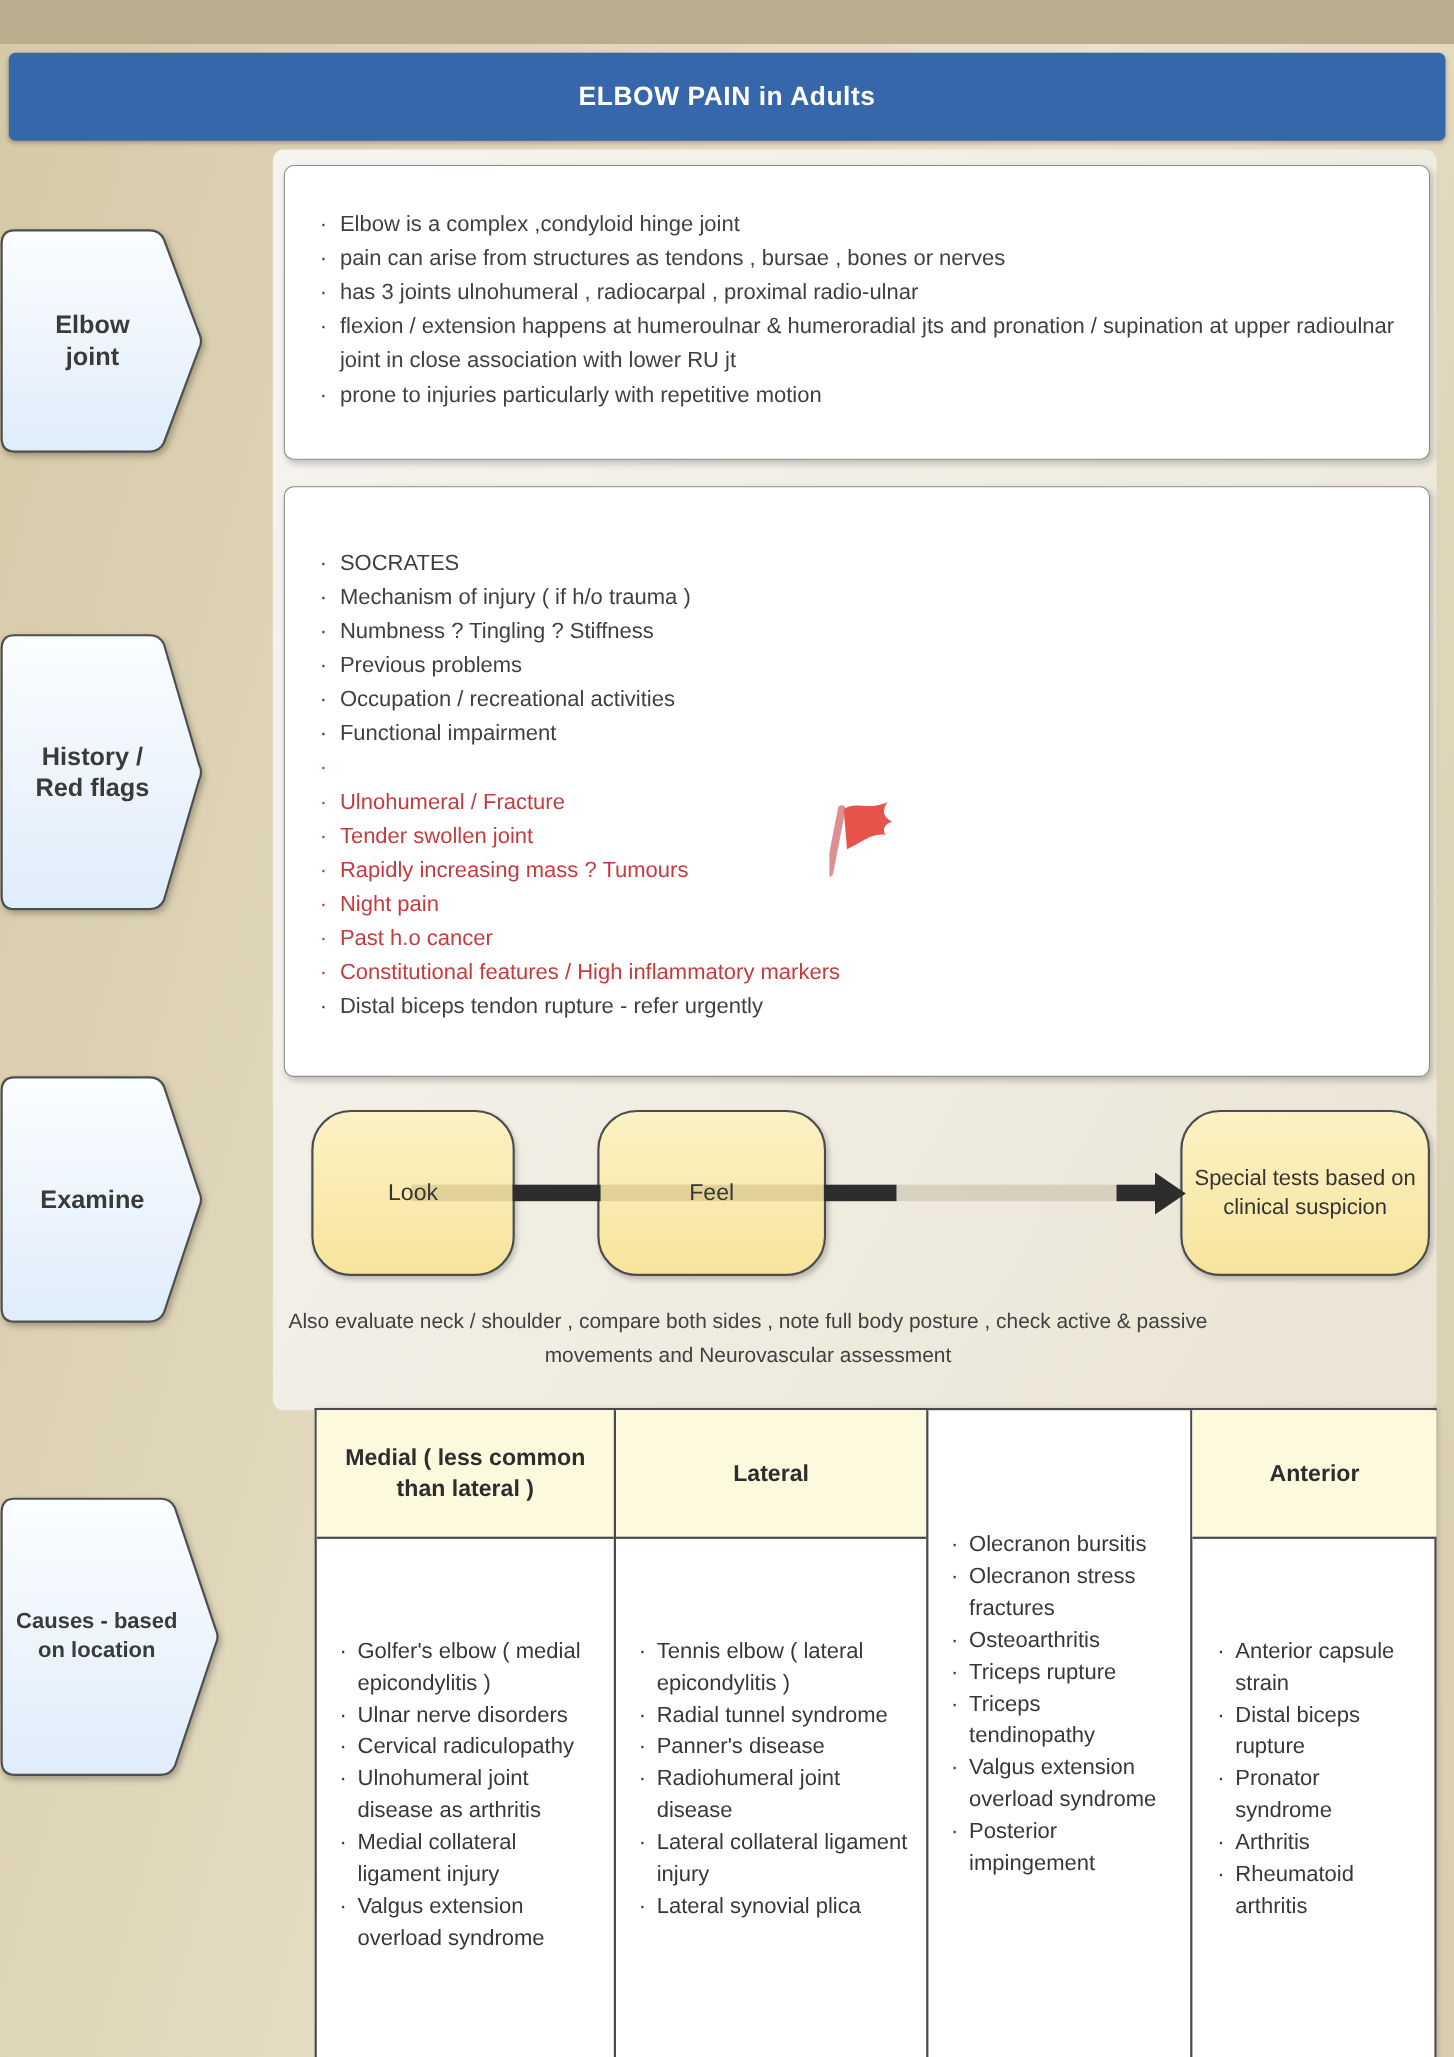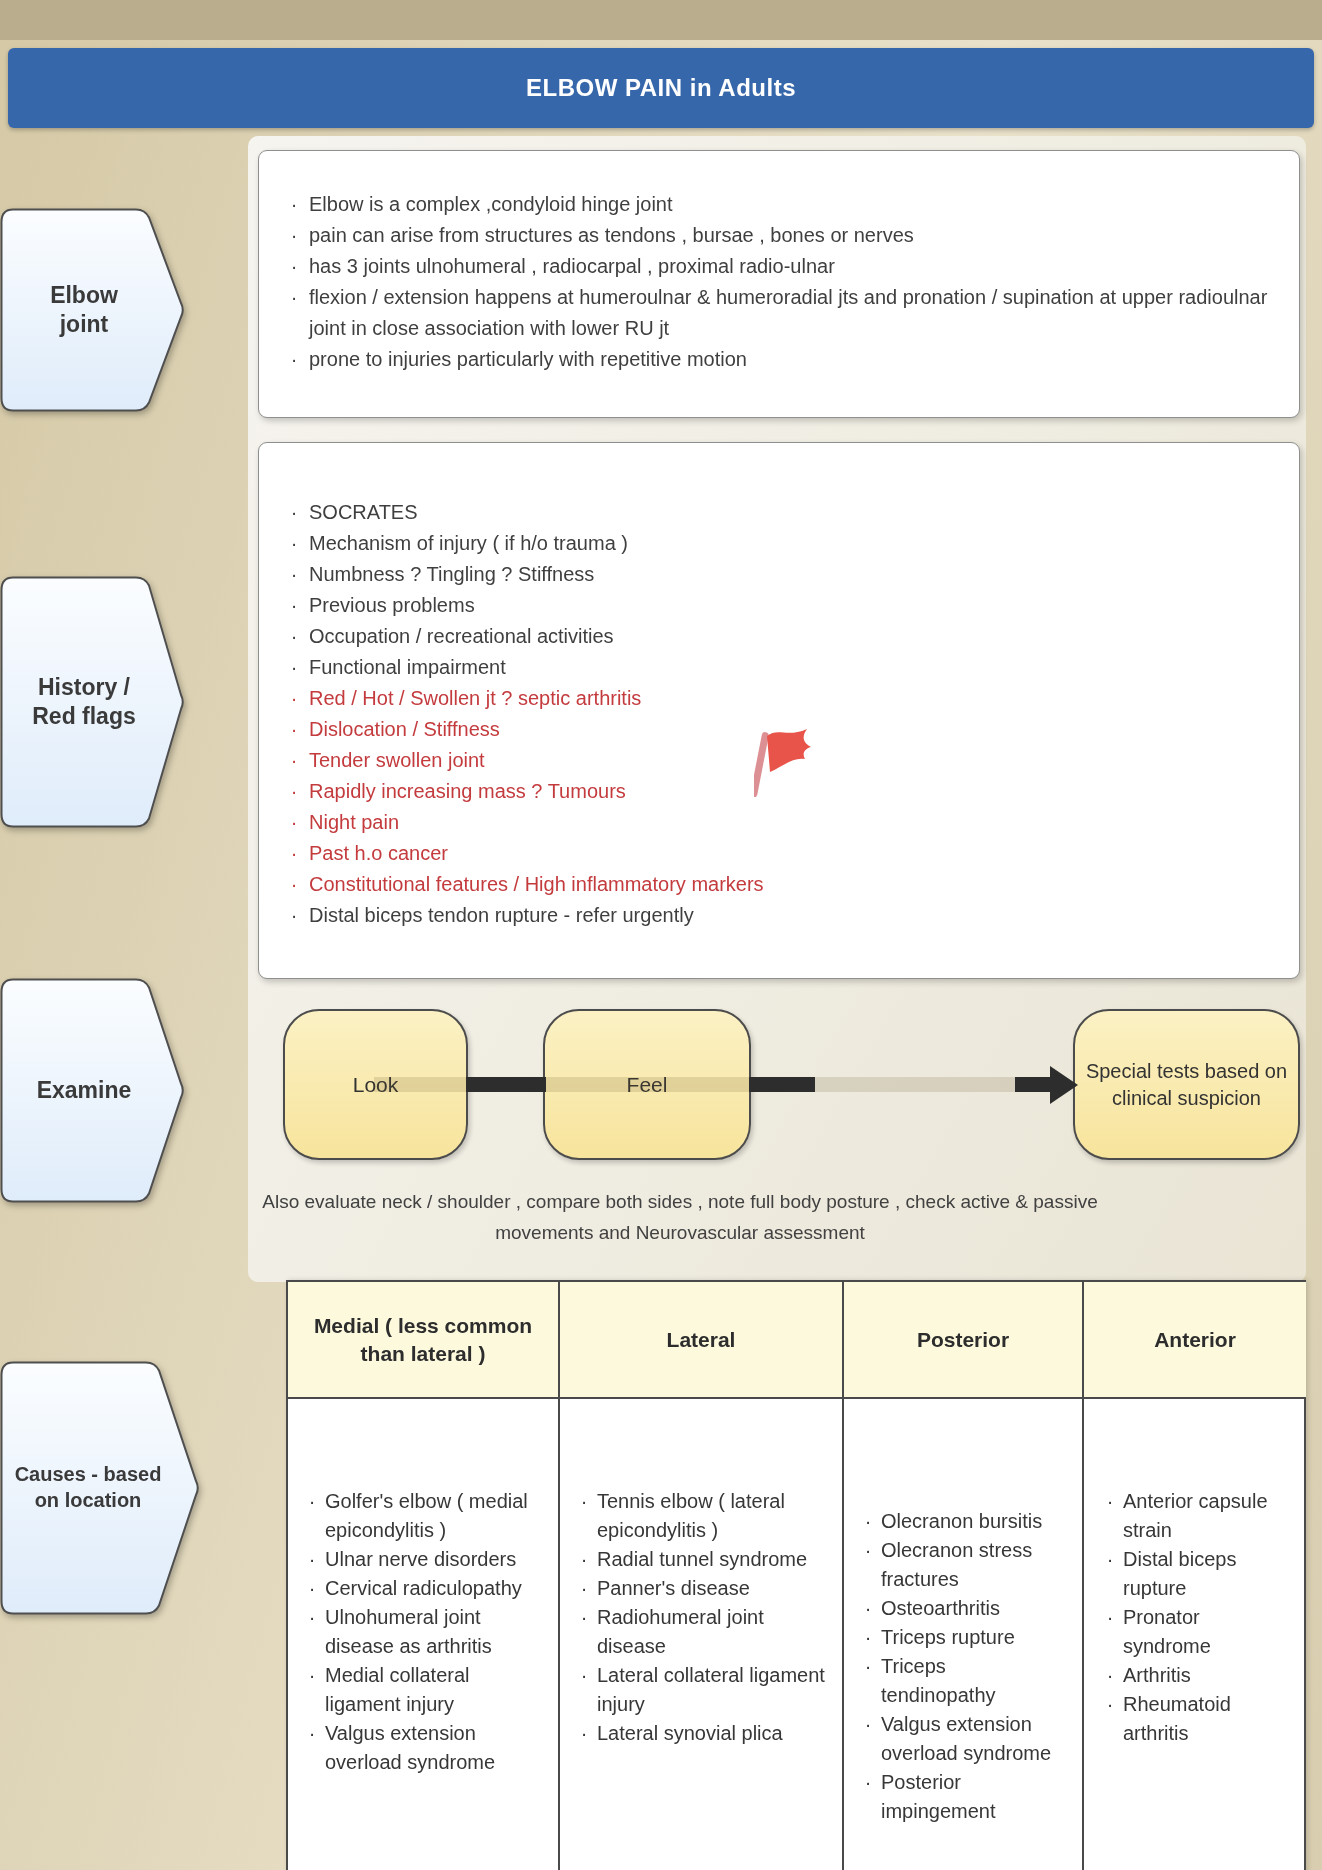--- a/index.html
+++ b/index.html
@@ -206,25 +206,24 @@
       </div>
         <div class="brow">
         <span class="dot">·</span>
         <span>Functional impairment</span>
       </div>
       </div>
     <div class="red-list">
 
     <div class="brow">
         <span class="dot">·</span>
-        <span>Red / Hot / Swollen jt ? septic arthritis</span>
-      </div>
-        <div class="brow">
-        <span class="dot">·</span>
-        <span>Dislocation / Stiffness</span>
+      </div>
+        <div class="brow">
+        <span class="dot">·</span>
+        <span>Ulnohumeral / Fracture</span>
       </div>
         <div class="brow">
         <span class="dot">·</span>
         <span>Tender swollen joint</span>
       </div>
         <div class="brow">
         <span class="dot">·</span>
         <span>Rapidly increasing mass ? Tumours</span>
       </div>
         <div class="brow">
@@ -330,21 +329,20 @@
           <span class="dot">·</span>
           <span>Lateral collateral ligament injury</span>
         </div>
           <div class="brow">
           <span class="dot">·</span>
           <span>Lateral synovial plica</span>
         </div>
         </div>
     </div>
     <div class="col c3">
-      <div class="col-header">Posterior</div>
       <div class="col-body">
 
       <div class="brow">
           <span class="dot">·</span>
           <span>Olecranon bursitis</span>
         </div>
           <div class="brow">
           <span class="dot">·</span>
           <span>Olecranon stress fractures</span>
         </div>

